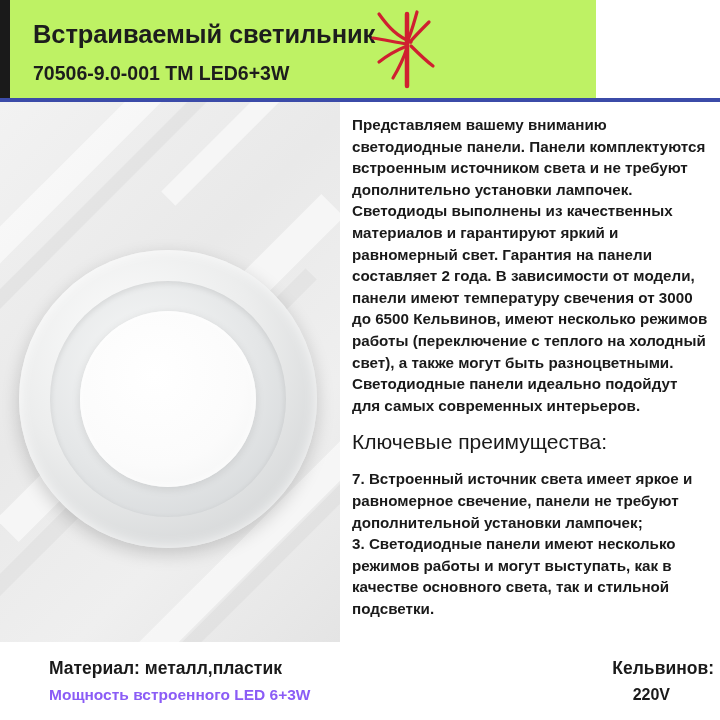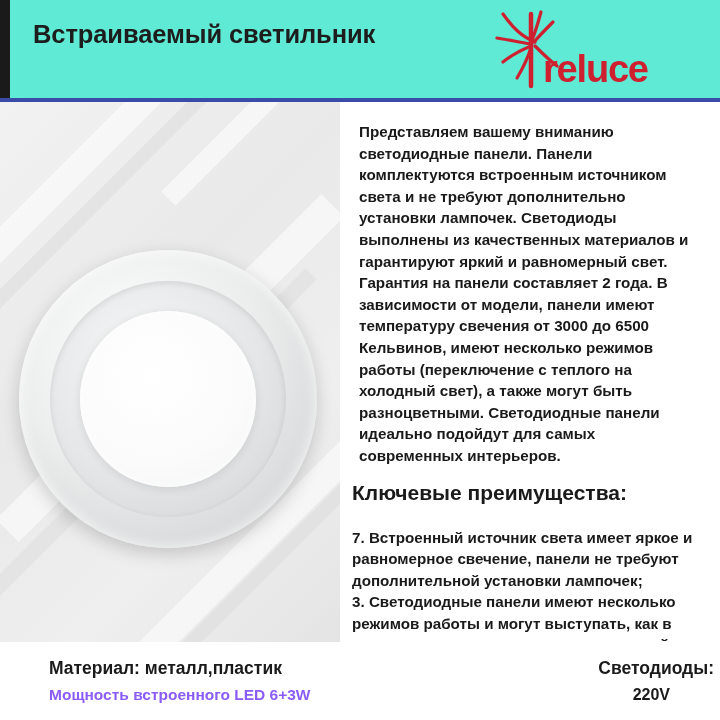--- a/index.html
+++ b/index.html
@@ -18,23 +18,23 @@
     width: 720px;
     height: 720px;
     background: #ffffff;
     overflow: hidden;
   }
 
   
   .header {
     position: absolute;
     left: 0; top: 0;
-    width: 720px;
+    width: 596px;
     height: 100px;
-    background: #5eead4;
+    background: #bef264;
     box-sizing: border-box;
   }
   .header-accent {
     position: absolute;
     left: 0; top: 0;
     width: 10px;
     height: 100px;
     background: #1a1a1a;
   }
   .header-title {
@@ -143,26 +143,26 @@
     position: absolute;
     left: 352px;
     top: 114px;
     width: 356px;
   }
   .intro {
     font-size: 15.2px;
     line-height: 21.6px;
     color: #1a1a1a;
     font-weight: bold;
-    margin: 7px;
+    margin: 0;
   }
   .benefits-title {
-    margin: 14px 0 22px 0;
+    margin: 14px 0 14px 0;
     font-size: 21px;
-    font-weight: bold;
+    font-weight: normal;
     color: #1a1a1a;
   }
   .benefits-list {
     font-size: 15.2px;
     line-height: 21.6px;
     color: #1a1a1a;
     font-weight: bold;
   }
   .benefits-list div { margin: 0; }
 
@@ -221,35 +221,35 @@
   }
 </style>
 </head>
 <body>
 
 <div class="page">
 
   <div class="header">
     <div class="header-accent"></div>
     <div class="header-title">Встраиваемый светильник</div>
+    <div class="header-subtitle">70506-9.0-001 TM LED6+3W</div>
 
     <div class="logo">
       <svg width="215" height="84" viewBox="0 0 215 84" xmlns="http://www.w3.org/2000/svg">
         <g fill="none" stroke="#cf2030" stroke-width="3.2" stroke-linecap="round">
           <path d="M12 6 C 22 20, 30 28, 44 34"></path>
           <path d="M50 4 C 46 18, 44 26, 40 34"></path>
           <path d="M62 14 C 54 22, 48 28, 43 34"></path>
           <path d="M6 30 C 18 32, 28 34, 40 36"></path>
           <path d="M12 54 C 22 46, 30 42, 40 38"></path>
           <path d="M40 40 C 36 52, 32 60, 26 70"></path>
           <path d="M44 38 C 52 46, 58 52, 66 58"></path>
         </g>
         <path d="M40 6 L 40 78" stroke="#cf2030" stroke-width="4.5" stroke-linecap="round"></path>
       </svg>
-      <div class="logo-text">reluce</div>
     </div>
 
     <div class="header-rule"></div>
   </div>
 
   <div class="photo">
     <div class="diag d1"></div>
     <div class="diag d2"></div>
     <div class="diag d3"></div>
     <div class="diag d4"></div>
@@ -269,17 +269,17 @@
     <div class="benefits-list">
       <div>7. Встроенный источник света имеет яркое и равномерное свечение, панели не требуют дополнительной установки лампочек;</div>
       <div>3. Светодиодные панели имеют несколько режимов работы и могут выступать, как в качестве основного света, так и стильной подсветки.</div>
     </div>
   </div>
 
   <div class="footer">
     <div class="footer-rule"></div>
     <div class="footer-material">Материал: металл,пластик</div>
     <div class="footer-power">Мощность встроенного LED 6+3W</div>
-    <div class="footer-voltage-label">Светодиоды:</div>
+    <div class="footer-voltage-label">Кельвинов:</div>
     <div class="footer-voltage-value">220V</div>
   </div>
 
 </div>
 
 </body></html>

